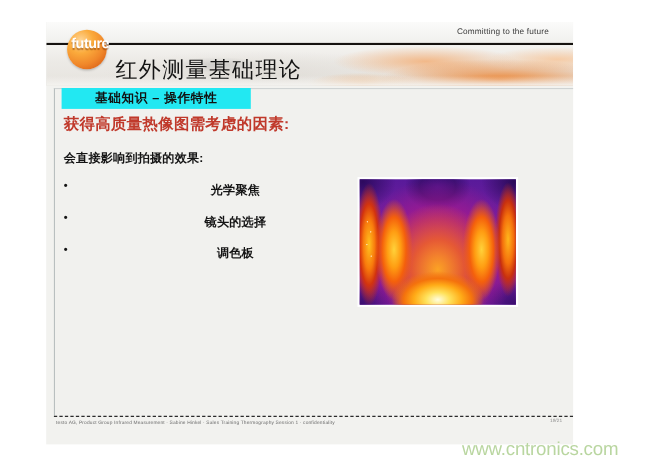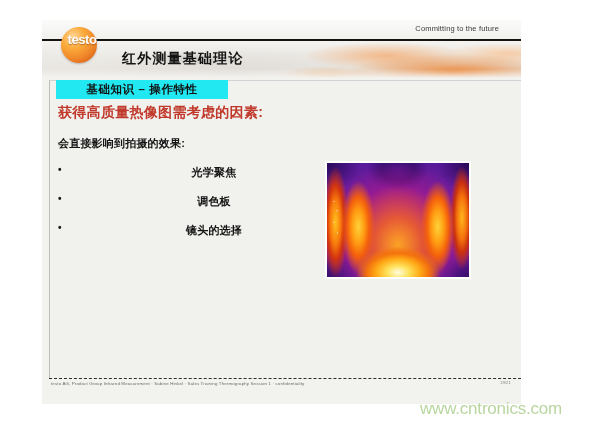--- a/index.html
+++ b/index.html
@@ -112,24 +112,24 @@
     font-weight: bold;
     color: #ffffff;
     letter-spacing: -0.4px;
     text-shadow: 0 1px 1px rgba(130,60,10,.55);
     z-index: 4;
     line-height: 14px;
   }
 
   .slide-title {
     position: absolute;
-    left: 80px;
+    left: 63px;
     top: 30px;
-    font-size: 14px;
-    font-weight: bold;
+    font-size: 20px;
+    font-weight: normal;
     color: #141414;
     letter-spacing: 1.2px;
     z-index: 3;
   }
 
   
   .body-panel {
     position: absolute;
     left: 7px;
     top: 60px;
@@ -302,37 +302,37 @@
 
 <div class="slide">
 
   <div class="header">
     <div class="header-topstrip"></div>
     <div class="tagline">Committing to the future</div>
     <div class="rule"></div>
     <div class="cloudband"></div>
     <div class="wisp"></div>
     <div class="logo"></div>
-    <div class="logo-text">testo</div>
+    <div class="logo-text">future</div>
     <div class="slide-title">红外测量基础理论</div>
   </div>
 
   <div class="body-panel"></div>
 
   <div class="subtitle-bar">
     <span>基础知识 – 操作特性</span>
   </div>
 
   <div class="content">
     <p class="lead-red">获得高质量热像图需考虑的因素:</p>
     <p class="lead-black">会直接影响到拍摄的效果:</p>
     <ul class="bullets">
       <li>光学聚焦</li>
+      <li>镜头的选择</li>
       <li>调色板</li>
-      <li>镜头的选择</li>
     </ul>
   </div>
 
   <div class="thermal-wrap">
     <div class="thermal">
       <div class="speckle"></div>
     </div>
   </div>
 
   <div class="footer-rule"></div>

